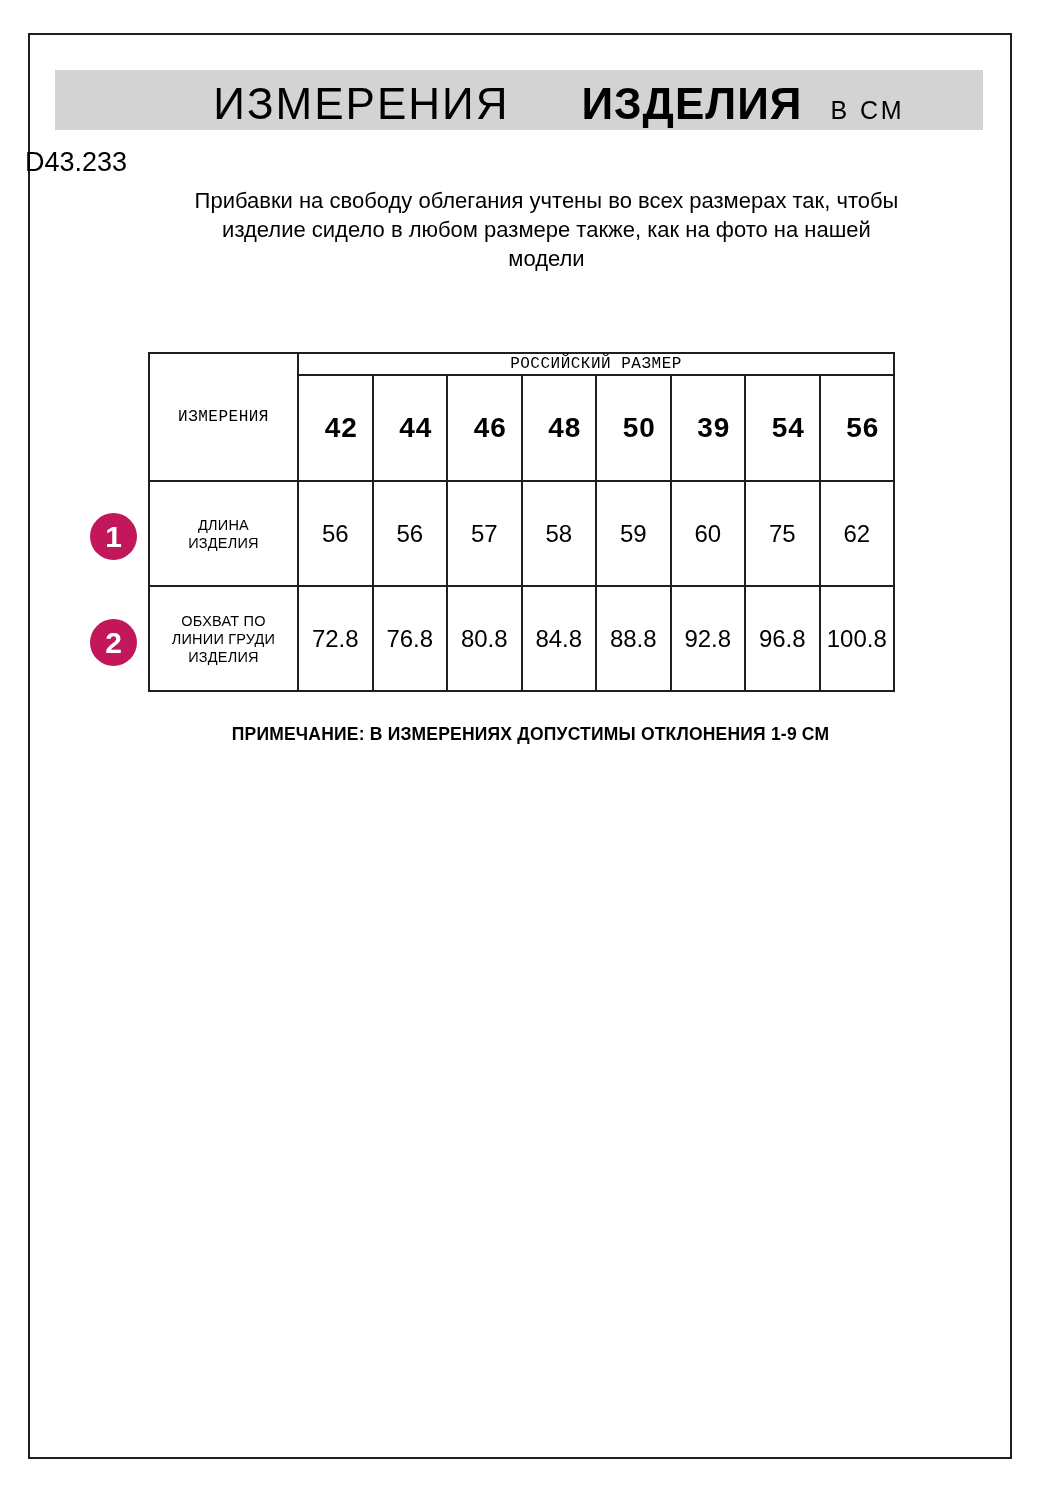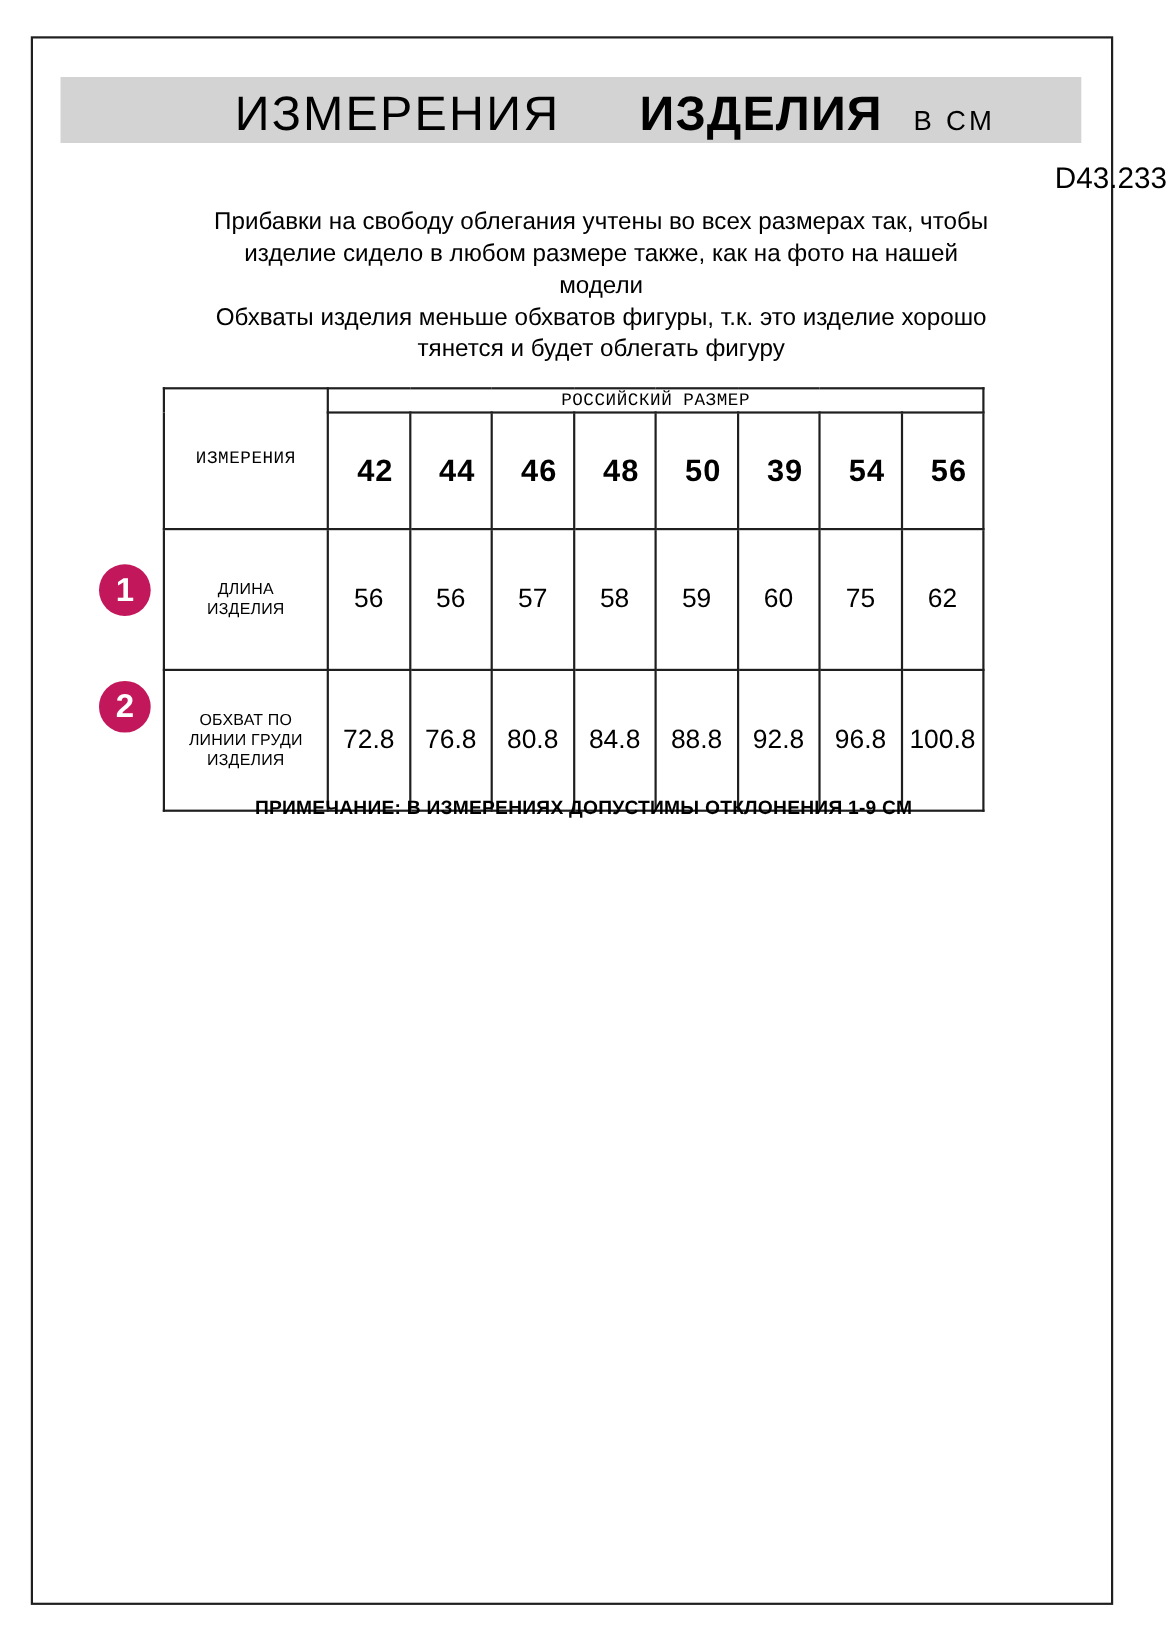--- a/index.html
+++ b/index.html
@@ -21,37 +21,37 @@
     background:#d3d3d3;
     display:flex; align-items:baseline; justify-content:center;
     padding-top:9px; padding-left:80px;
   }
   .title-word1 { font-size:44px; font-weight:normal; letter-spacing:2px; }
   .title-word2 { font-size:44px; font-weight:bold; letter-spacing:1px; margin-left:72px; }
   .title-unit  { font-size:25px; font-weight:normal; letter-spacing:3px; margin-left:28px; }
 
   .product-code {
     position:absolute; left:0; right:0; top:147px;
-    text-align:right; font-size:27px;
+    text-align:left; font-size:27px;padding-left:25px;
   }
 
   .para { position:absolute; left:0; right:0; text-align:center; font-size:22px; line-height:29px;padding-left:32px; }
   .para-1 { top:186px; }
   .para-2 { top:273px; }
 
   .size-table {
     position:absolute; left:148px; top:352px; width:747px;
     border-collapse:collapse; table-layout:fixed; text-align:center;
   }
   .size-table td { border:2px solid #1f1f1f; background:#fff; }
   .col-label { width:149px; }
   .group-row td { height:22px; font-size:16px; letter-spacing:0.5px;font-family:Liberation Mono, monospace; }
   .corner-cell { font-size:16px; letter-spacing:0.5px; }
   .size-row td { height:106px; font-size:28px; font-weight:bold; letter-spacing:1px;padding-left:12px; }
-  .data-row td { height:128px; font-size:24px; }
+  .data-row td { height:105px; font-size:24px; }
   .data-row td.row-label { font-size:14.5px; line-height:18px; padding:0 16px; letter-spacing:0.2px; }
 
   .row-marker {
     position:absolute; width:47px; height:47px; border-radius:50%;
     background:#c2175b; color:#ffffff;
     display:flex; align-items:center; justify-content:center;
     font-size:30px; font-weight:bold;
   }
   .marker-1 { left:90px; top:513px; }
   .marker-2 { left:90px; top:619px; }
@@ -75,24 +75,20 @@
   </div>
 
   <div class="product-code">D43.233</div>
 
   <div class="para para-1">
     <div>Прибавки на свободу облегания учтены во всех размерах так, чтобы</div>
     <div>изделие сидело в любом размере также, как на фото на нашей</div>
     <div>модели</div>
   </div>
 
-  <div class="para para-2">
-    <div>Обхваты изделия меньше обхватов фигуры, т.к. это изделие хорошо</div>
-    <div>тянется и будет облегать фигуру</div>
-  </div>
 
   <div class="row-marker marker-1">
     <span>1</span>
   </div>
   <div class="row-marker marker-2">
     <span>2</span>
   </div>
 
   <table class="size-table">
     <colgroup>

